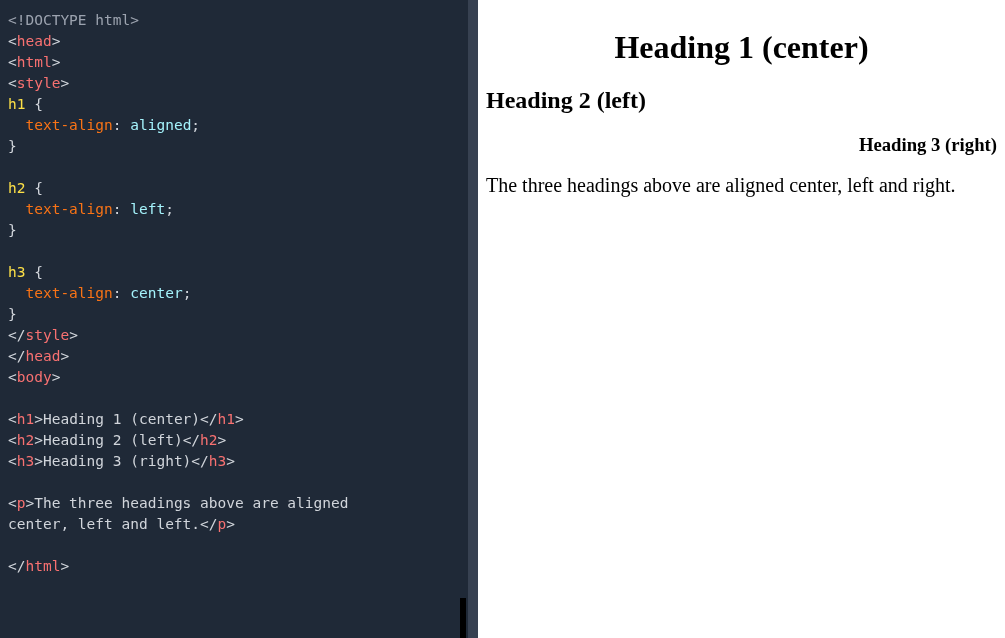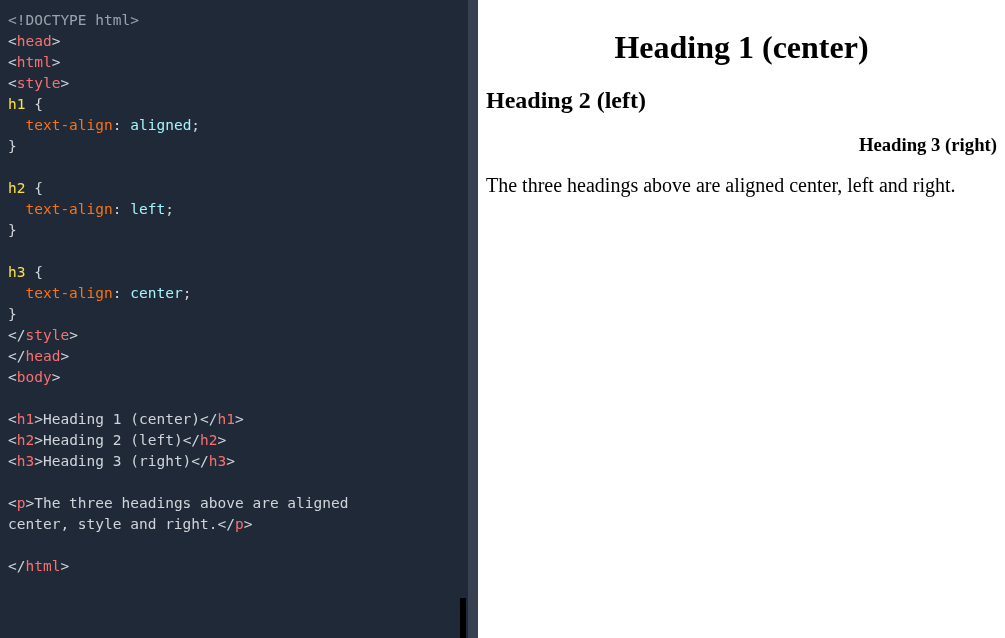--- a/index.html
+++ b/index.html
@@ -81,21 +81,21 @@
       <div class="code-line"><span class="c-brace">}</span></div>
       <div class="code-line"><span class="c-punct">&lt;/</span><span class="c-tag">style</span><span class="c-punct">&gt;</span></div>
       <div class="code-line"><span class="c-punct">&lt;/</span><span class="c-tag">head</span><span class="c-punct">&gt;</span></div>
       <div class="code-line"><span class="c-punct">&lt;</span><span class="c-tag">body</span><span class="c-punct">&gt;</span></div>
       <div class="code-line">&nbsp;</div>
       <div class="code-line"><span class="c-punct">&lt;</span><span class="c-tag">h1</span><span class="c-punct">&gt;</span><span class="c-text">Heading 1 (center)</span><span class="c-punct">&lt;/</span><span class="c-tag">h1</span><span class="c-punct">&gt;</span></div>
       <div class="code-line"><span class="c-punct">&lt;</span><span class="c-tag">h2</span><span class="c-punct">&gt;</span><span class="c-text">Heading 2 (left)</span><span class="c-punct">&lt;/</span><span class="c-tag">h2</span><span class="c-punct">&gt;</span></div>
       <div class="code-line"><span class="c-punct">&lt;</span><span class="c-tag">h3</span><span class="c-punct">&gt;</span><span class="c-text">Heading 3 (right)</span><span class="c-punct">&lt;/</span><span class="c-tag">h3</span><span class="c-punct">&gt;</span></div>
       <div class="code-line">&nbsp;</div>
       <div class="code-line"><span class="c-punct">&lt;</span><span class="c-tag">p</span><span class="c-punct">&gt;</span><span class="c-text">The three headings above are aligned </span></div>
-      <div class="code-line"><span class="c-text">center, style and right.</span><span class="c-punct">&lt;/</span><span class="c-tag">p</span><span class="c-punct">&gt;</span></div>
+      <div class="code-line"><span class="c-text">center, left and left.</span><span class="c-punct">&lt;/</span><span class="c-tag">p</span><span class="c-punct">&gt;</span></div>
       <div class="code-line">&nbsp;</div>
       <div class="code-line"><span class="c-punct">&lt;/</span><span class="c-tag">html</span><span class="c-punct">&gt;</span></div>
     </div>
   <div class="scrollbar-thumb"></div>
 </div>
 
 <div class="divider"></div>
 
 <div class="preview-pane">
   <h1>Heading 1 (center)</h1>

